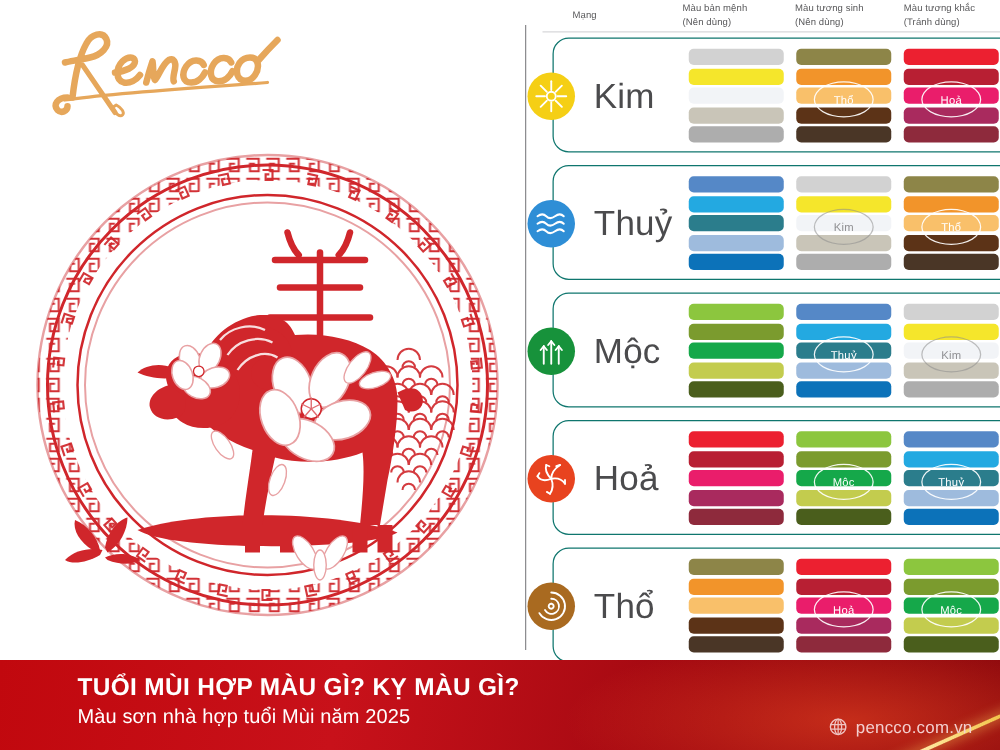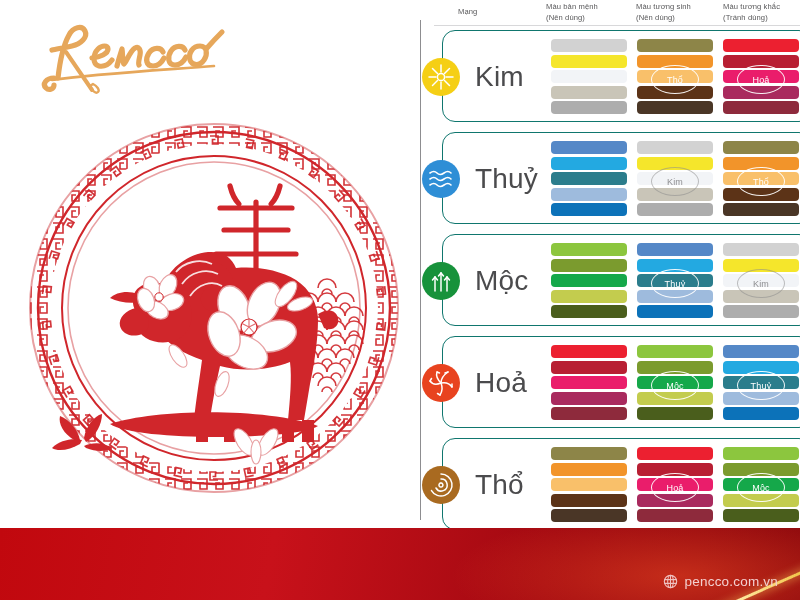--- a/index.html
+++ b/index.html
@@ -585,20 +585,22 @@
     </div>
   </div>
 
 </div>
 
 <div id="banner">
   <div id="banner-glow"></div>
   <div id="banner-stripe">
       <div></div>
     </div>
+  <div id="banner-title">TUỔI MÙI HỢP MÀU GÌ? KỴ MÀU GÌ?</div>
+  <div id="banner-sub">Màu sơn nhà hợp tuổi Mùi năm 2025</div>
   <div id="site-badge">
     <svg id="globe-icon" viewBox="0 0 16 16" xmlns="http://www.w3.org/2000/svg">
       <circle cx="8" cy="8" r="6.6" fill="none" stroke="#f3cfcf" stroke-width="1.2"></circle>
       <ellipse cx="8" cy="8" rx="3" ry="6.6" fill="none" stroke="#f3cfcf" stroke-width="1.1"></ellipse>
       <path d="M1.6 6 h12.8 M1.6 10 h12.8 M8 1.4 v13.2" stroke="#f3cfcf" stroke-width="1.1" fill="none"></path>
     </svg>
     <span id="site-url">pencco.com.vn</span>
   </div>
 </div>
 

